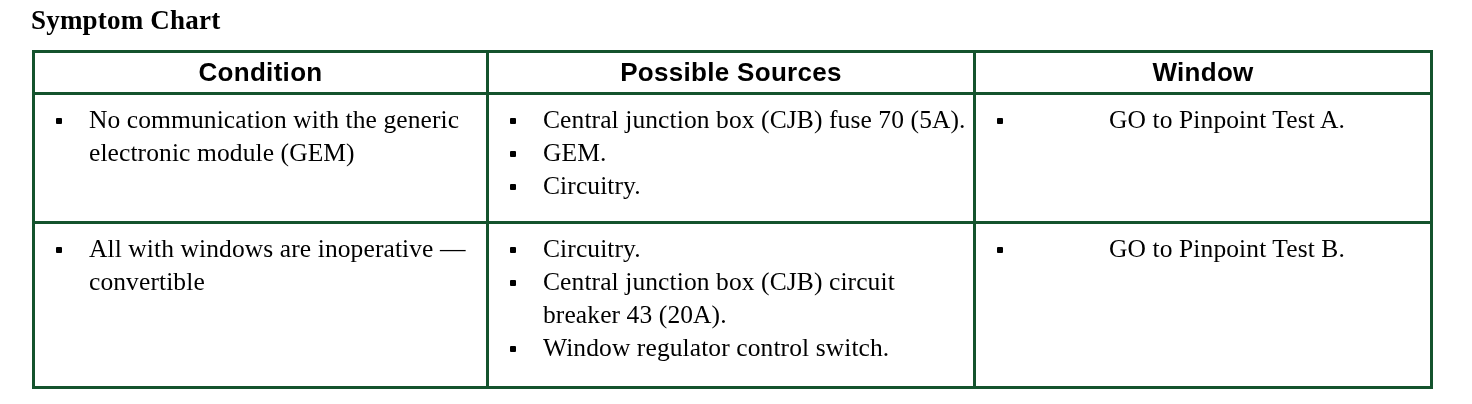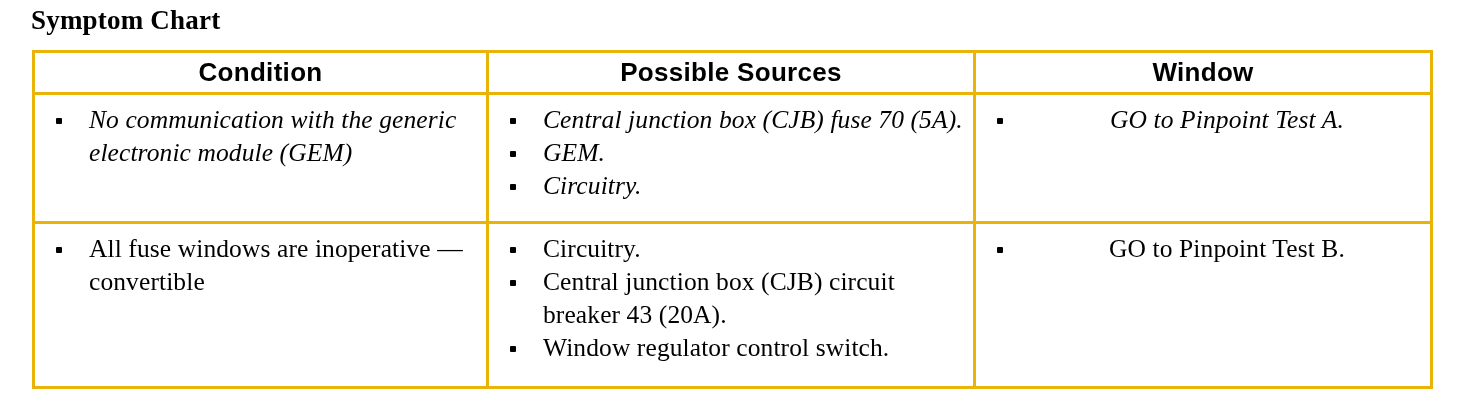--- a/index.html
+++ b/index.html
@@ -40,21 +40,21 @@
     position: absolute;
     left: 32px;
     top: 50px;
     width: 1398px;
     border-collapse: collapse;
     table-layout: fixed;
     border: 3px solid #000;
   }
   .symptom-table th,
   .symptom-table td {
-    border: 3px solid #eab308;
+    border: 3px solid #14532d;
     padding: 0;
     vertical-align: top;
   }
   col.col-condition { width: 454px; }
   col.col-sources   { width: 487px; }
   col.col-action    { width: 457px; }
 
   
   .symptom-table thead th {
     height: 37px;
@@ -62,21 +62,21 @@
     vertical-align: middle;
     font-family: "Liberation Sans", "DejaVu Sans", sans-serif;
     font-weight: bold;
     font-size: 26px;
     line-height: 28px;
     letter-spacing: 0.3px;
     padding-bottom: 2px;
   }
 
   
-  .row-1 td { height: 126px; font-style: italic; }
+  .row-1 td { height: 126px; }
   .row-2 td { height: 162px; }
 
   .cell-inner {
     padding: 8px 6px 6px 10px;
   }
 
   ul.bullets {
     list-style: none;
     margin: 0;
     padding: 0;
@@ -166,21 +166,21 @@
             </ul>
           </div>
         </td>
       </tr>
 
       <tr class="row-2">
         <td class="col-condition-cell">
           <div class="cell-inner">
             <ul class="bullets">
               <li>
-                <span class="li-text">All fuse windows are inoperative — convertible</span>
+                <span class="li-text">All with windows are inoperative — convertible</span>
               </li>
             </ul>
           </div>
         </td>
         <td class="col-sources-cell">
           <div class="cell-inner">
             <ul class="bullets">
               <li>
                 <span class="li-text">Circuitry.</span>
               </li>

